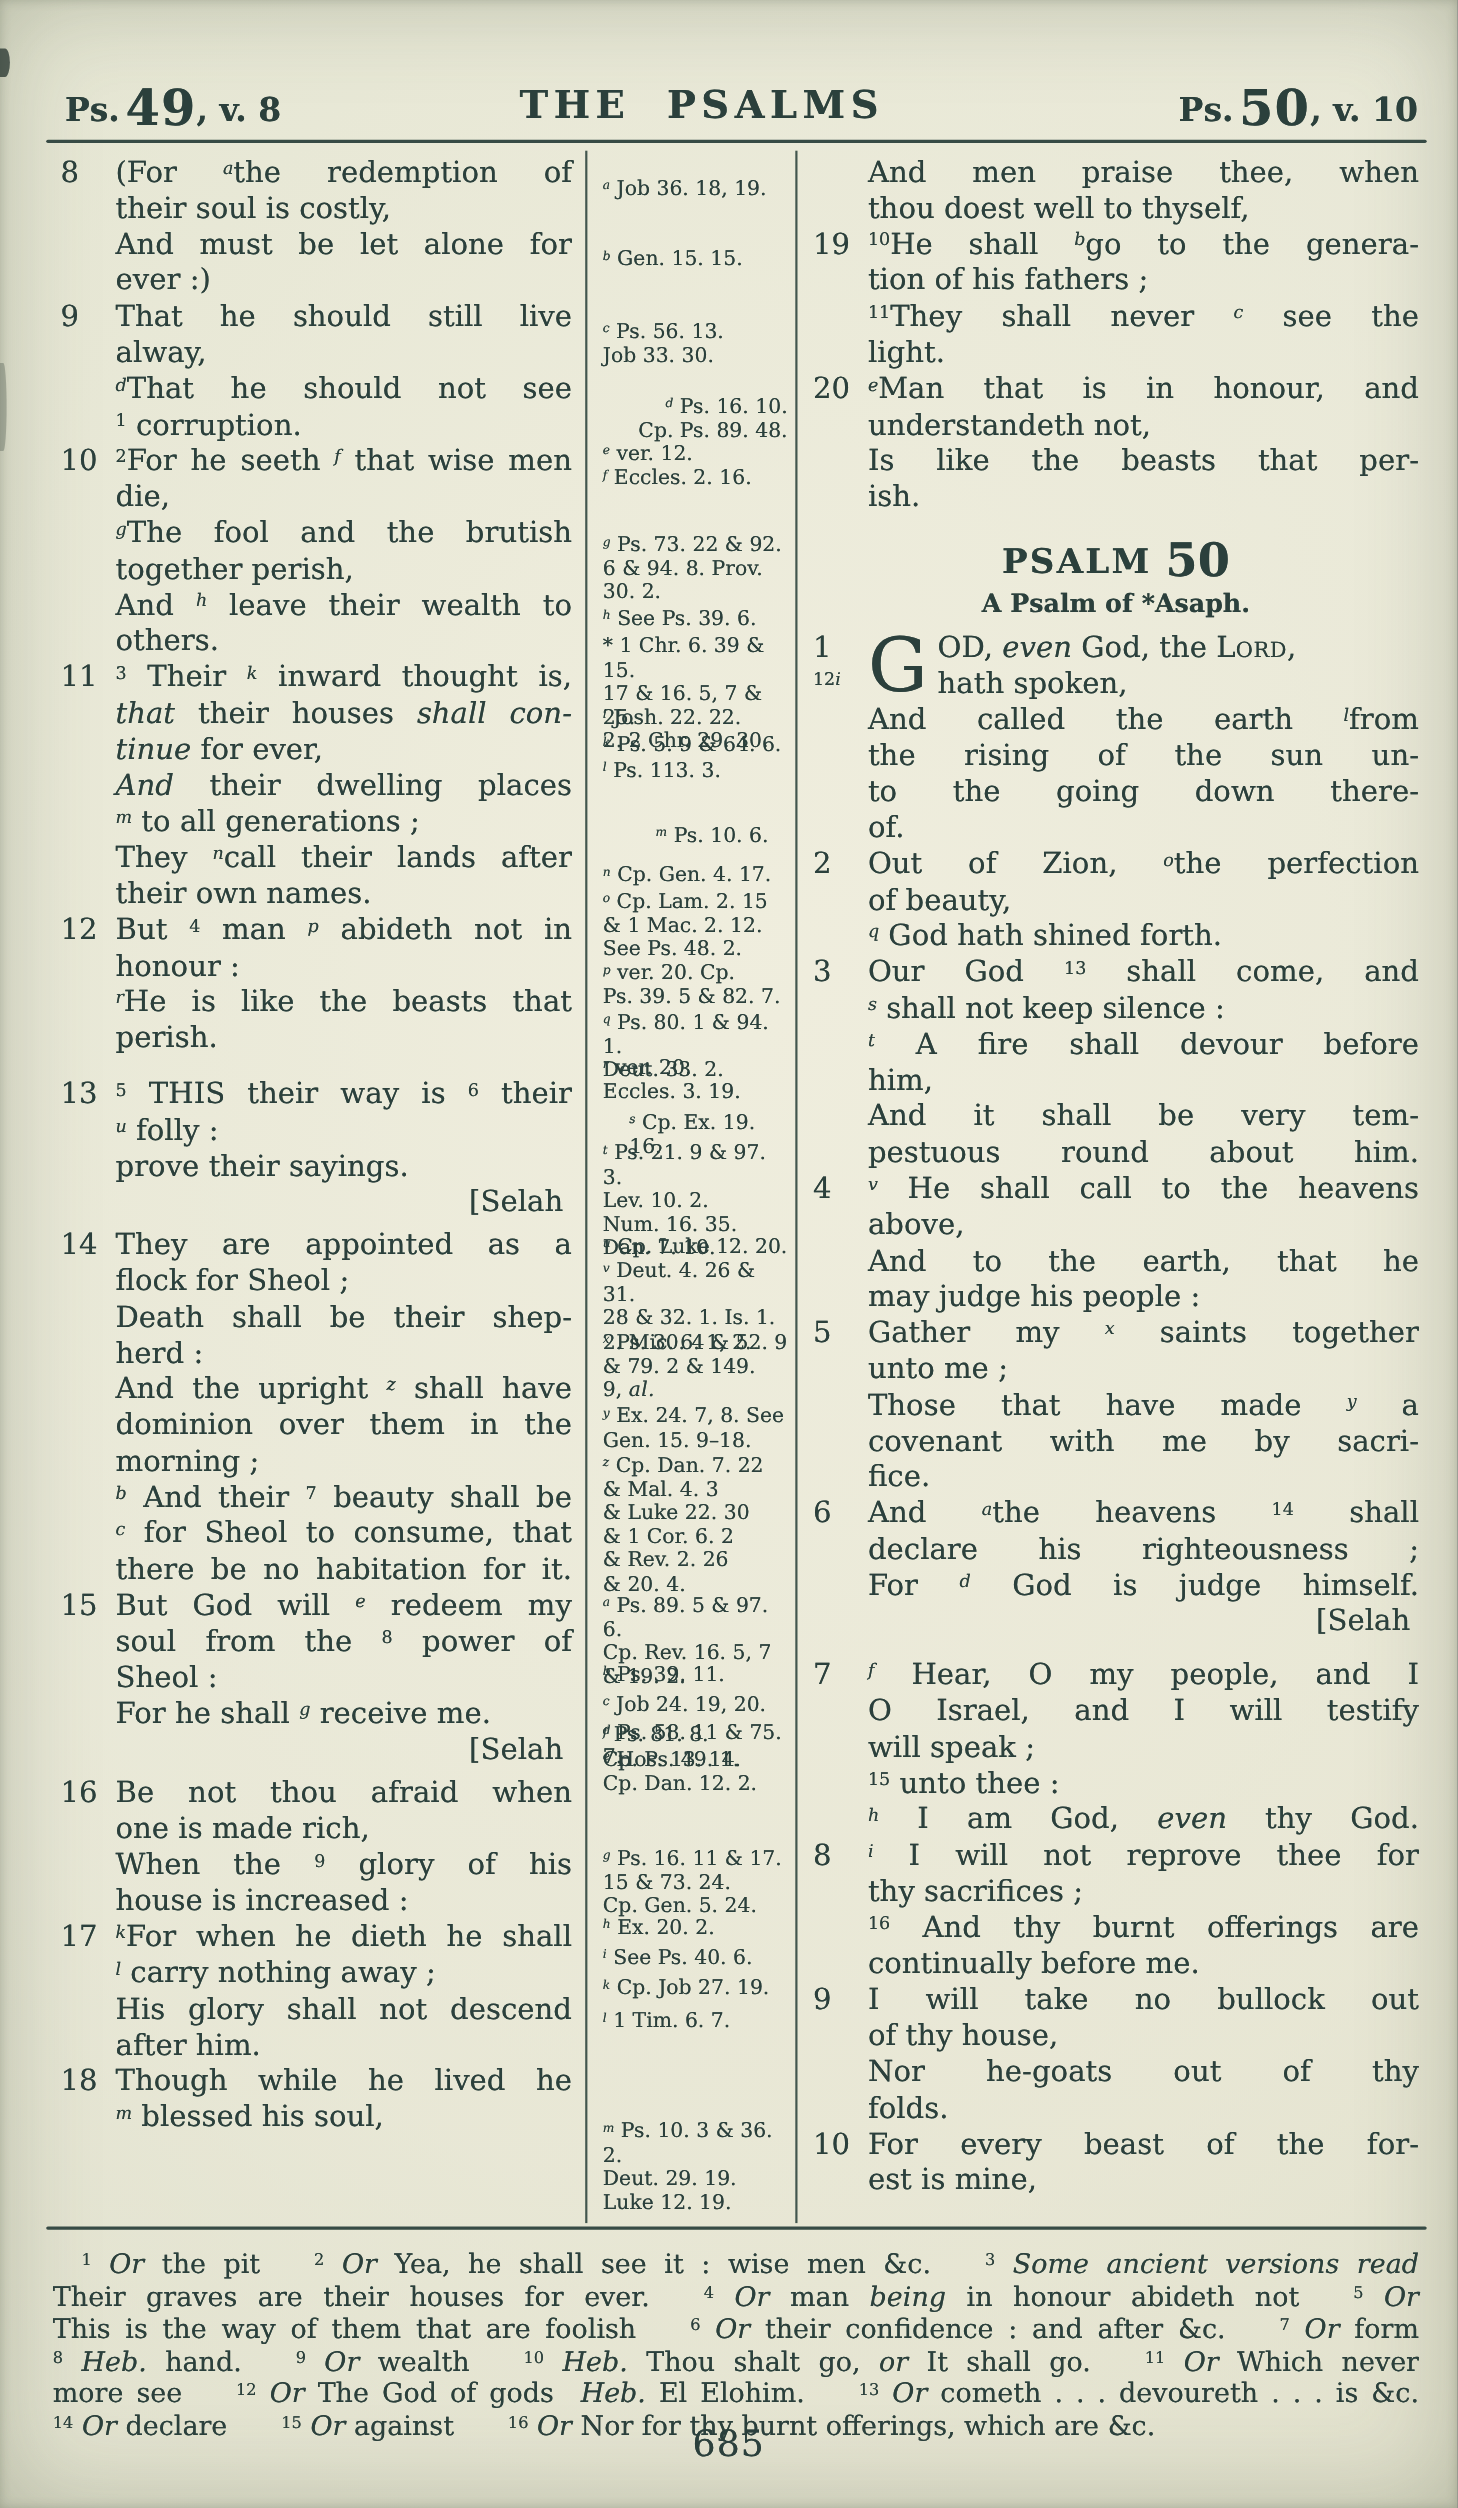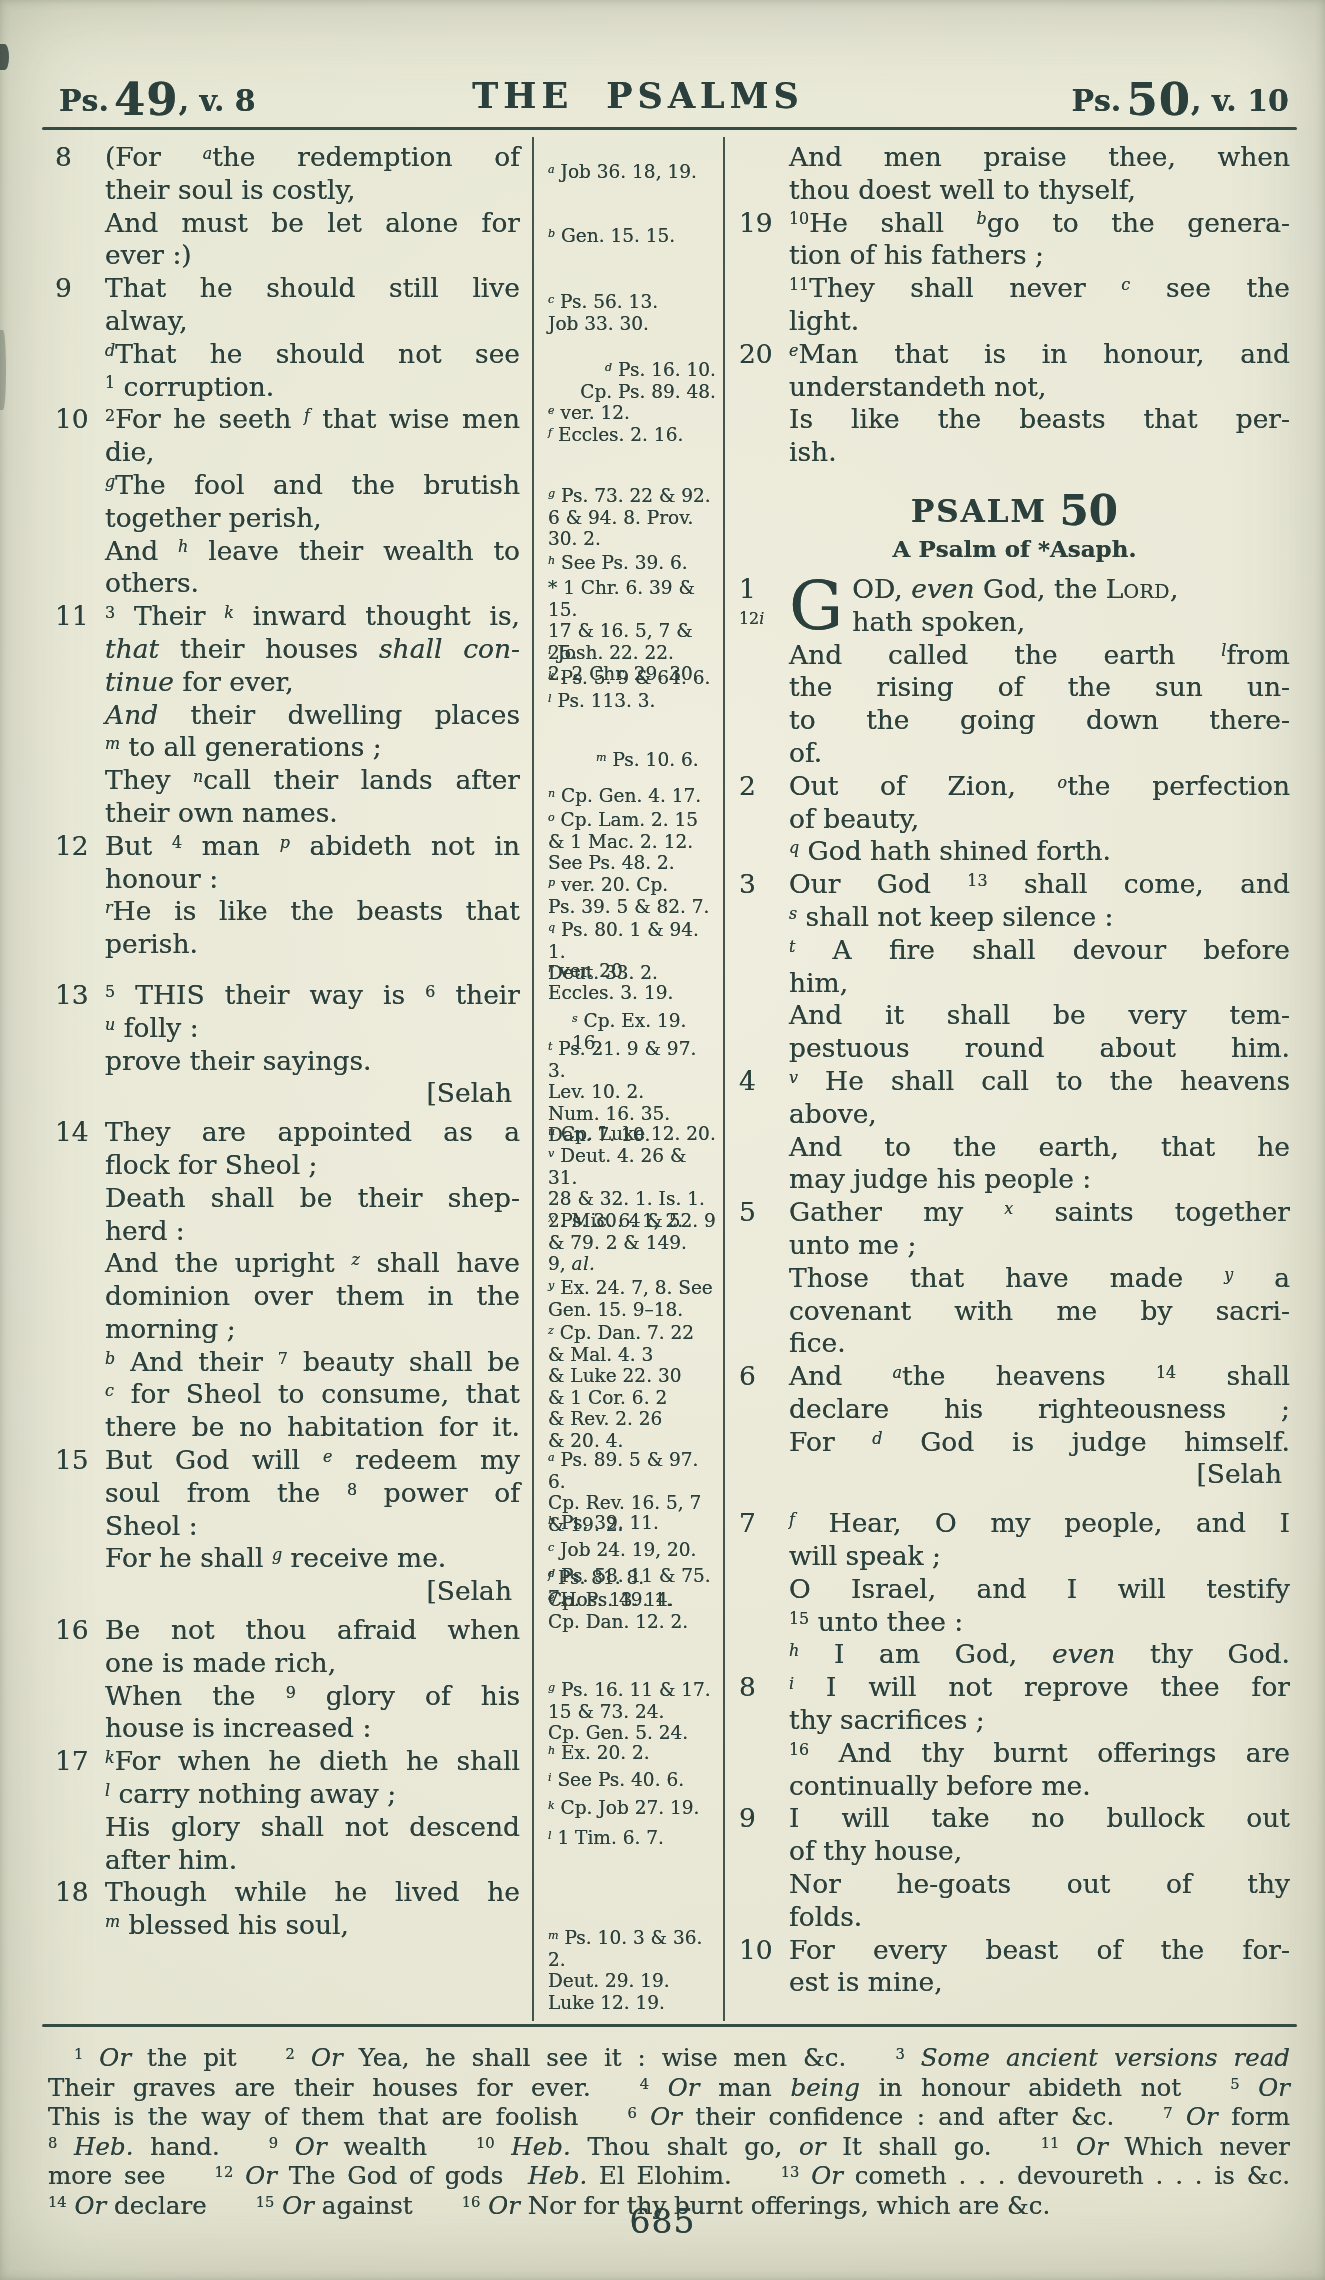--- a/index.html
+++ b/index.html
@@ -204,22 +204,22 @@
         <div class="line just"><span class="num">5</span><span class="txt">Gather my <sup class="l">x</sup> saints together</span></div>
         <div class="line"><span class="txt">unto me ;</span></div>
         <div class="line just"><span class="txt">Those that have made <sup class="l">y</sup> a</span></div>
         <div class="line just"><span class="txt">covenant with me by sacri-</span></div>
         <div class="line"><span class="txt">fice.</span></div>
         <div class="line just"><span class="num">6</span><span class="txt">And <sup class="l">a</sup>the heavens <sup>14</sup> shall</span></div>
         <div class="line just"><span class="txt">declare his righteousness ;</span></div>
         <div class="line just"><span class="txt">For <sup class="l">d</sup> God is judge himself.</span></div>
         <div class="line selah"><span class="txt">[Selah</span></div>
         <div class="line just" style="margin-top: 16px;"><span class="num">7</span><span class="txt"><sup class="l">f</sup> Hear, O my people, and I</span></div>
+        <div class="line just"><span class="txt">O Israel, and I will testify</span></div>
         <div class="line"><span class="txt">will speak ;</span></div>
-        <div class="line just"><span class="txt">O Israel, and I will testify</span></div>
         <div class="line"><span class="txt"><sup>15</sup> unto thee :</span></div>
         <div class="line just"><span class="txt"><sup class="l">h</sup> I am God, <i>even</i> thy God.</span></div>
         <div class="line just"><span class="num">8</span><span class="txt"><sup class="l">i</sup> I will not reprove thee for</span></div>
         <div class="line"><span class="txt">thy sacrifices ;</span></div>
         <div class="line just"><span class="txt"><sup>16</sup> And thy burnt offerings are</span></div>
         <div class="line"><span class="txt">continually before me.</span></div>
         <div class="line just"><span class="num">9</span><span class="txt">I will take no bullock out</span></div>
         <div class="line"><span class="txt">of thy house,</span></div>
         <div class="line just"><span class="txt">Nor he-goats out of thy</span></div>
         <div class="line"><span class="txt">folds.</span></div>

